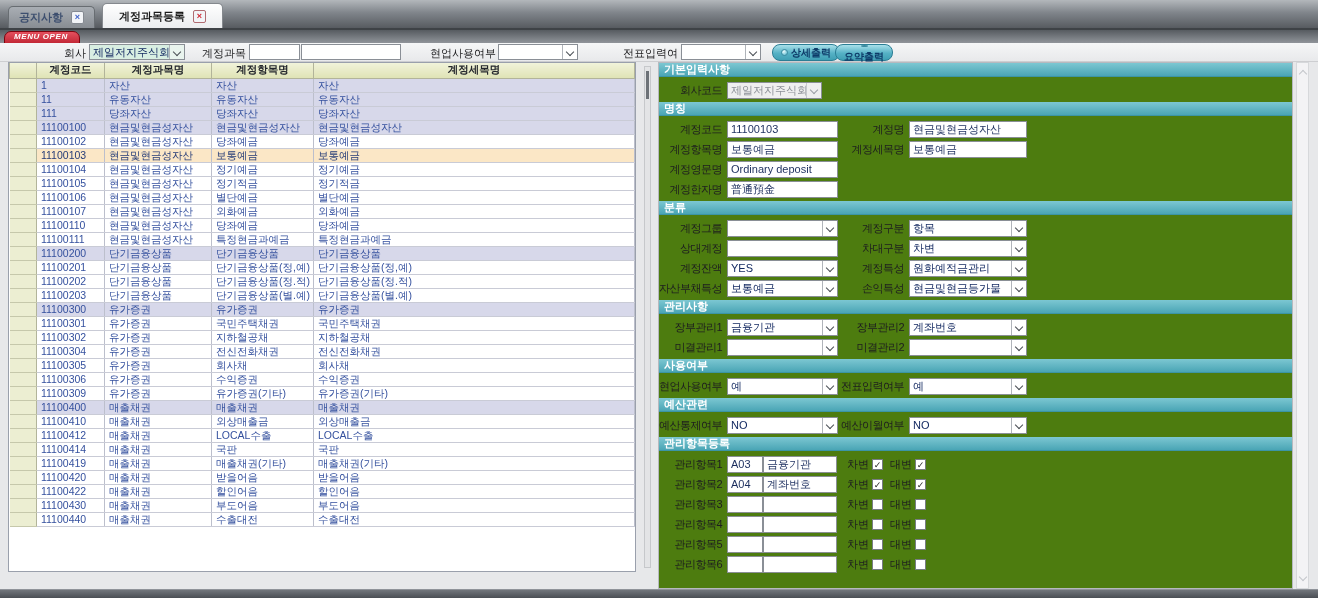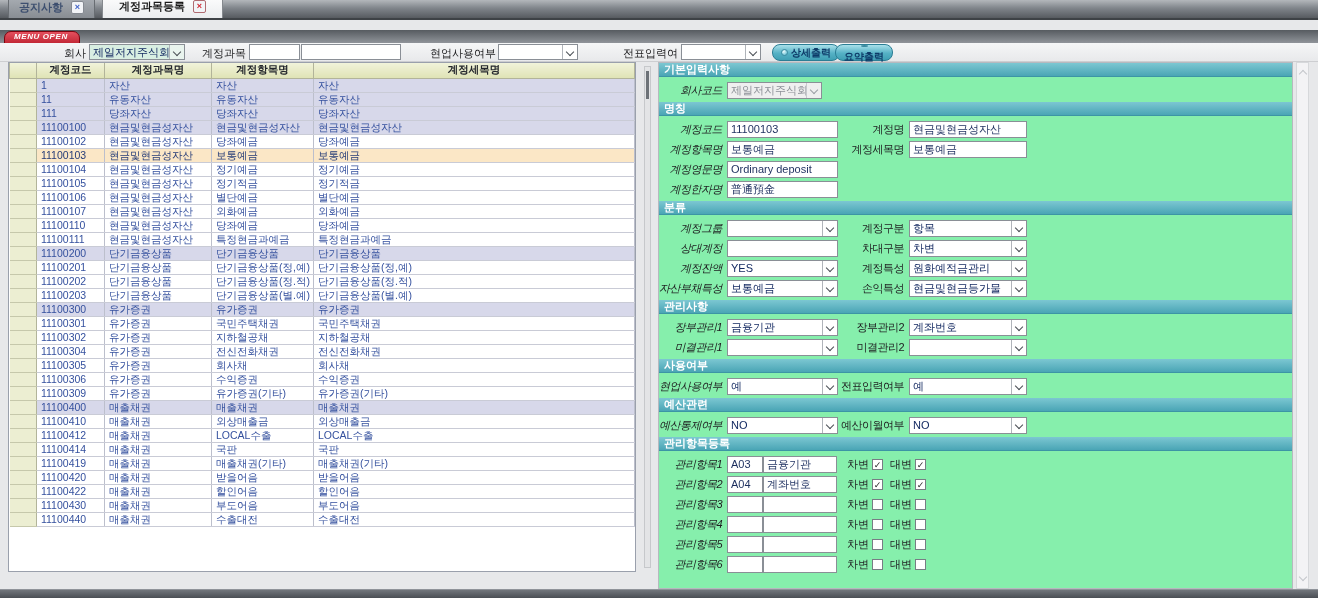--- a/index.html
+++ b/index.html
@@ -1,21 +1,21 @@
 <!DOCTYPE html>
 <html><head>
 <meta charset="utf-8">
 <style>
   * { box-sizing: border-box; }
   body { margin: 0; background:#4d5156; }
   .app { position:relative; width:1318px; height:598px; background:#e7e8ea;
          font-family:"Liberation Sans", sans-serif; font-size:11px; color:#222; overflow:hidden; }
 
   
-  .tabbar { position:absolute; left:0; top:0; width:100%; height:20px;
+  .tabbar { position:absolute; left:0; top:0; width:100%; height:30px;
             background:linear-gradient(180deg,#b3b7bb 0%,#80858b 45%,#575b60 100%);
             border-bottom:2px solid #3e4246; }
   .tab { position:absolute; bottom:0; display:flex; align-items:center; gap:8px;
          padding:0 10px; border-radius:5px 5px 0 0; font-weight:bold; }
   .tab.inactive { left:8px; height:22px; background:linear-gradient(#a9aeb4,#888d93);
                   border:1px solid #686d72; border-bottom:none; color:#3d4f6f; }
   .tab.active { left:102px; height:25px; background:linear-gradient(#ffffff,#ebedef);
                 border:1px solid #85898e; border-bottom:none; color:#1b1b1b; padding:0 16px; }
   .xbox { width:13px; height:13px; border-radius:2px; background:#f2f4f7; border:1px solid #858a92;
           font-size:9px; line-height:11px; text-align:center; font-weight:bold; }
@@ -63,27 +63,27 @@
   .acct tr.group td:not(.selcell) { background:#d7d8ea; }
   .acct tr.selrow td:not(.selcell) { background:#fbe7c6; color:#243b77; }
 
   
   .vscroll { position:absolute; left:644px; top:66px; width:7px; height:502px;
              background:#e3e4e6; border:1px solid #c6c8cb; }
   .vscroll .thumb { position:absolute; left:1px; top:4px; width:3px; height:28px; background:#6d7278; }
 
   
   .panel { position:absolute; left:658px; top:62px; width:635px; height:527px;
-           background:#86efac; border:1px solid #b6b9bf; padding:0; overflow:hidden; }
+           background:#4d7c0f; border:1px solid #b6b9bf; padding:0; overflow:hidden; }
   .sbar { height:14px; margin:2px 0 3px 0; padding-left:5px; line-height:13px;
           background:linear-gradient(#7cc7d2,#4aa5b5); border-bottom:1px solid #3c95a5;
           color:#fff; font-weight:bold; font-size:11px; }
   .sbar:first-child { margin-top:0; }
   .frow { height:20px; display:flex; align-items:center; }
-  .lbl  { width:63px; text-align:right; margin-right:5px; flex:none; letter-spacing:-.5px; color:#1d1d1f;font-style:italic; }
+  .lbl  { width:63px; text-align:right; margin-right:5px; flex:none; letter-spacing:-.5px; color:#1d1d1f; }
   .lbl2 { width:66px; text-align:right; margin-right:5px; flex:none; letter-spacing:-.5px; color:#1d1d1f; }
   .fld { height:17px; border:1px solid #8a8f96; background:#fff; font-family:inherit;
          font-size:11px; padding:0 3px; color:#1c2e5e; flex:none; }
   .sel { height:17px; border:1px solid #8a8f96; background:#fff; display:flex; align-items:center;
          color:#142a62; flex:none; }
   .sel .selv { flex:1; padding-left:3px; font-size:11px; white-space:nowrap; overflow:hidden; }
   .sel.disabled { background:#efefef; color:#8b8f96; }
   .sel.disabled .chev { background:#efefef; border-left-color:#c6c9cd; }
   .sel.disabled .chev::after { border-color:#9a9ea4; }
   .w111 { width:111px; } .w118 { width:118px; } .w95 { width:95px; }

